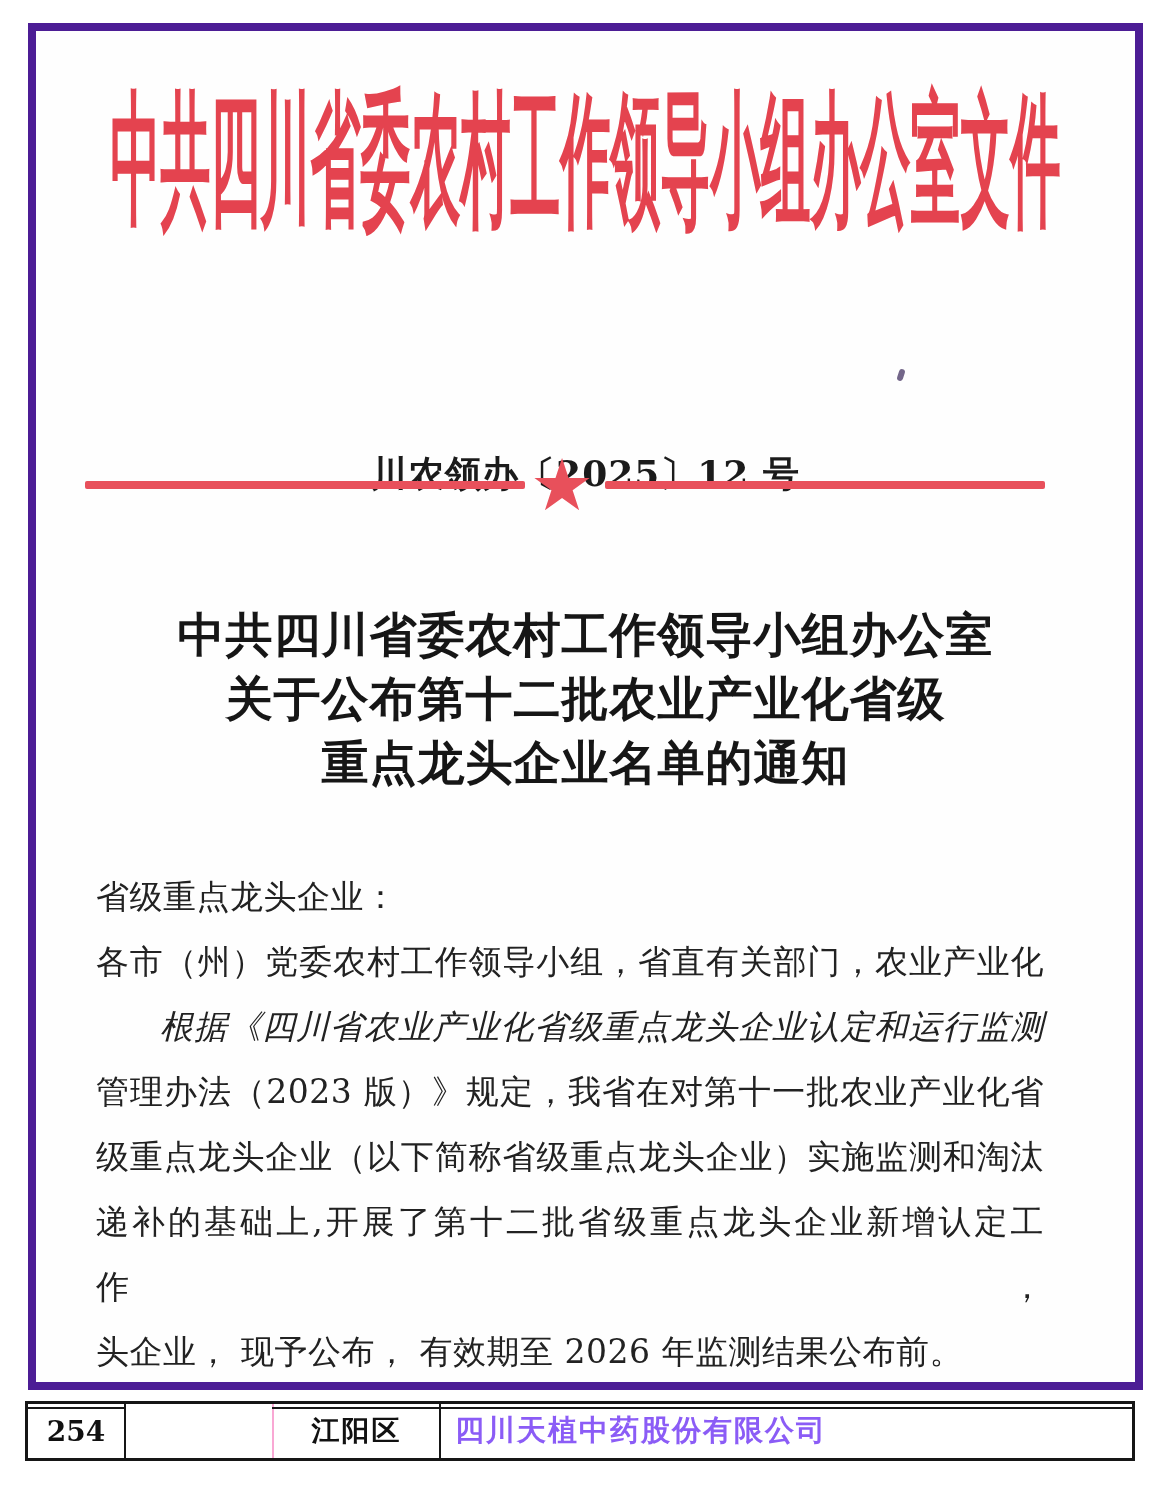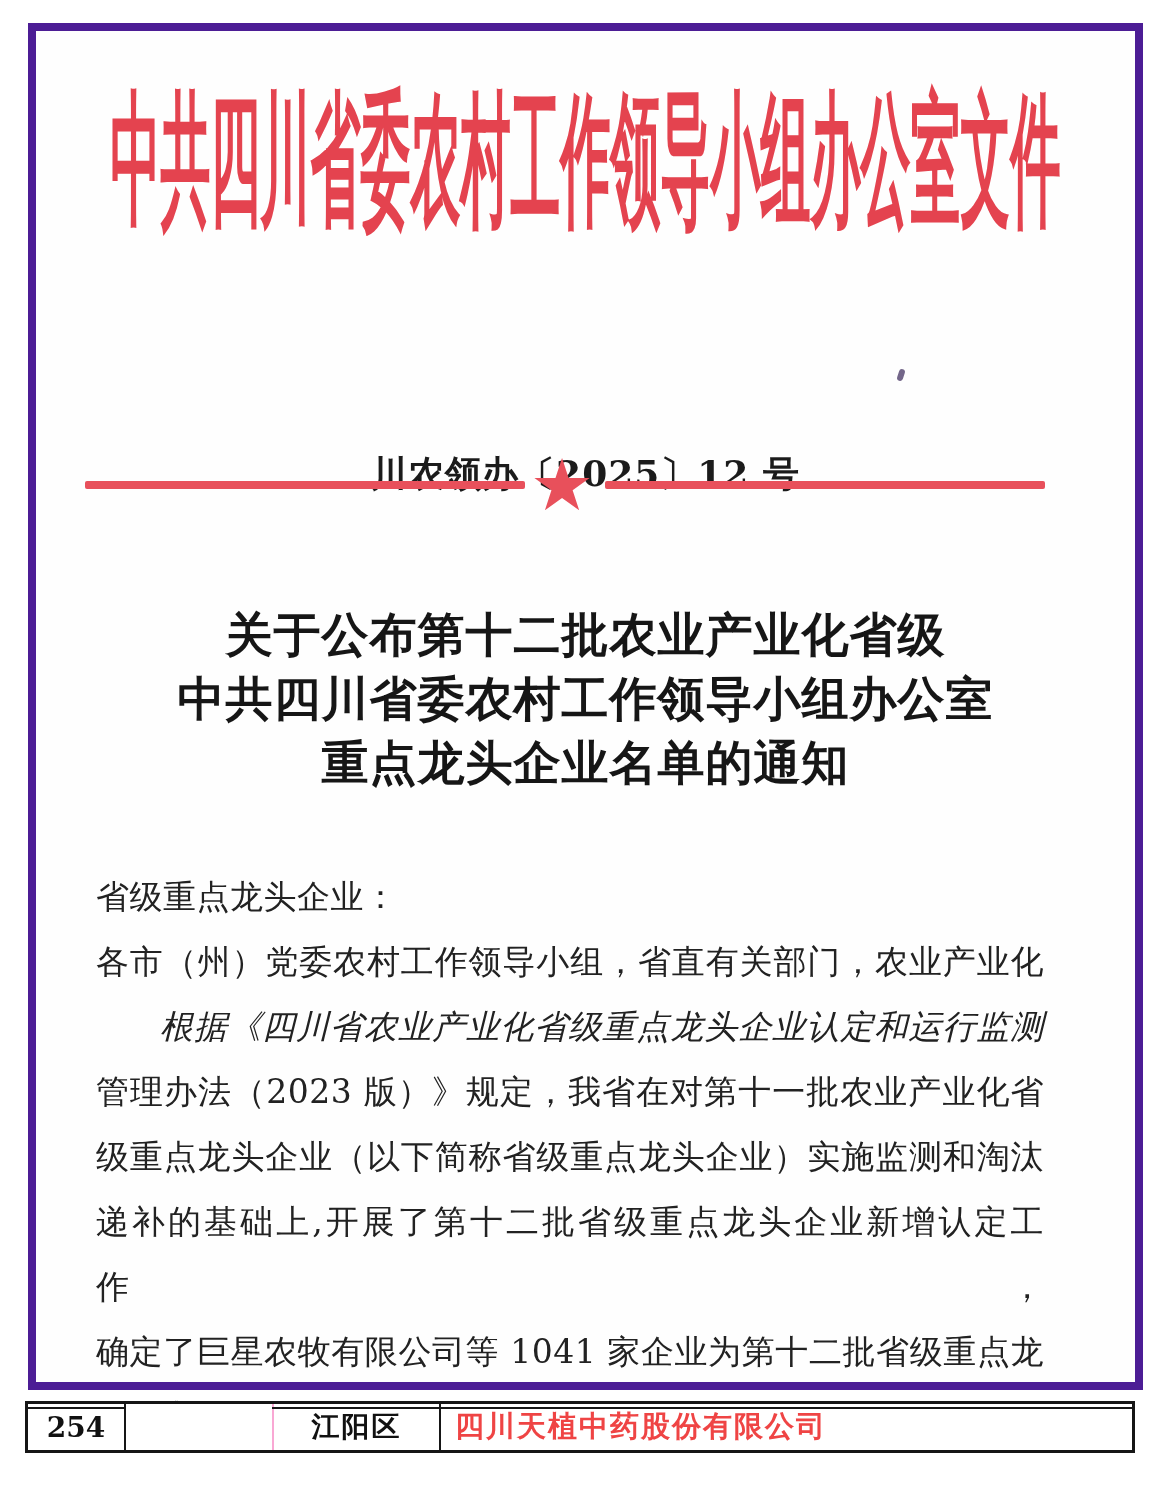--- a/index.html
+++ b/index.html
@@ -62,32 +62,32 @@
   .bline{white-space:nowrap;}
   .bline.just{white-space:normal;text-align:justify;text-align-last:justify;}
   .bline.ind{text-indent:64px;font-style:italic;}
   
   .speck{
     position:absolute;left:862px;top:338px;width:6px;height:12px;
     background:#5a4b74;border-radius:3px;transform:rotate(18deg);opacity:.85;
   }
   
   .table-row{
-    position:absolute;left:25px;top:1401px;width:1110px;height:52px;
+    position:absolute;left:25px;top:1401px;width:1110px;height:60px;
     border:3px solid #161616;box-sizing:border-box;
     display:flex;background:#fff;
   }
   .cell{position:relative;display:flex;align-items:center;box-sizing:border-box;}
   .c1{width:96px;justify-content:center;}
   .c2{width:148px;border-left:2px solid #161616;}
   .c3{width:167px;border-left:2px solid #f9a8d4;justify-content:center;text-align:right;}
   .c4{flex:1;border-left:2px solid #161616;padding-left:14px;}
   .c1 span{font-size:28px;font-weight:bold;color:#111;}
   .c3 span{font-size:28px;font-weight:600;color:#111;letter-spacing:2px;}
-  .c4 span{font-size:29px;font-weight:600;color:#ef4444;letter-spacing:2px;}
+  .c4 span{font-size:29px;font-weight:600;color:#8b5cf6;letter-spacing:2px;}
   
   .innerline{position:absolute;top:3px;height:2px;background:#161616;}
   .il1{left:0;width:96px;}
   .il2{left:244px;right:0;}
 </style>
 </head>
 <body>
 
 <div>
 
@@ -99,33 +99,32 @@
 
     <div class="doc-number">川农领办〔2025〕12 号</div>
 
     <div class="divider">
       <div class="seg seg-left"></div>
       <span class="star">★</span>
       <div class="seg seg-right"></div>
     </div>
 
     <div class="title-block">
+      <div>中共四川省委农村工作领导小组办公室</div>
       <div>关于公布第十二批农业产业化省级</div>
-      <div>中共四川省委农村工作领导小组办公室</div>
       <div>重点龙头企业名单的通知</div>
     </div>
 
     <div class="body-block">
       <div class="bline">省级重点龙头企业：</div>
       <div class="bline just">各市（州）党委农村工作领导小组，省直有关部门，农业产业化</div>
       <div class="bline just ind">根据《四川省农业产业化省级重点龙头企业认定和运行监测</div>
       <div class="bline just">管理办法（2023 版）》规定，我省在对第十一批农业产业化省</div>
       <div class="bline just">级重点龙头企业（以下简称省级重点龙头企业）实施监测和淘汰</div>
       <div class="bline just">递补的基础上,开展了第十二批省级重点龙头企业新增认定工作，</div>
-      <div class="bline just">确定了巨星农牧有限公司等 1041 家企业为第十二批省级重点龙</div>
       <div class="bline">头企业， 现予公布， 有效期至 2026 年监测结果公布前。</div>
     </div>
 
     <span class="speck"></span>
   </div>
 
   <div class="table-row">
     <div class="cell c1">
       <span>254</span>
     </div>

